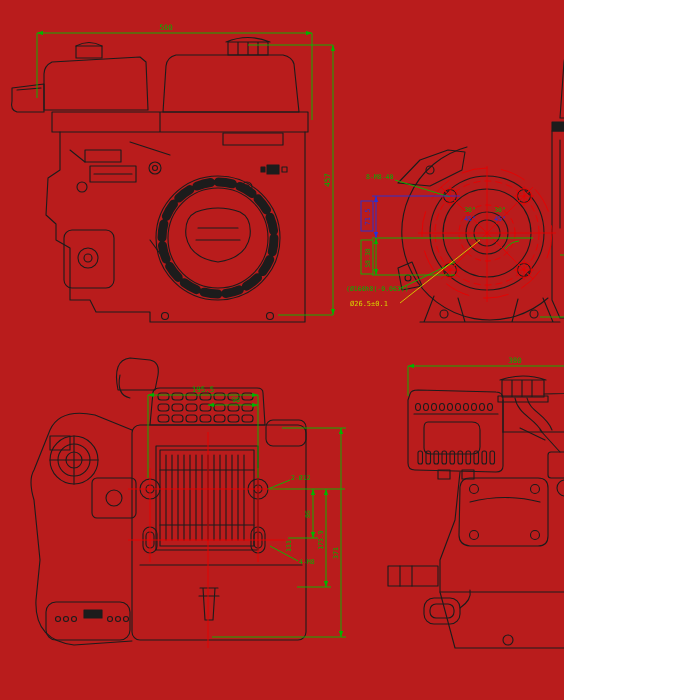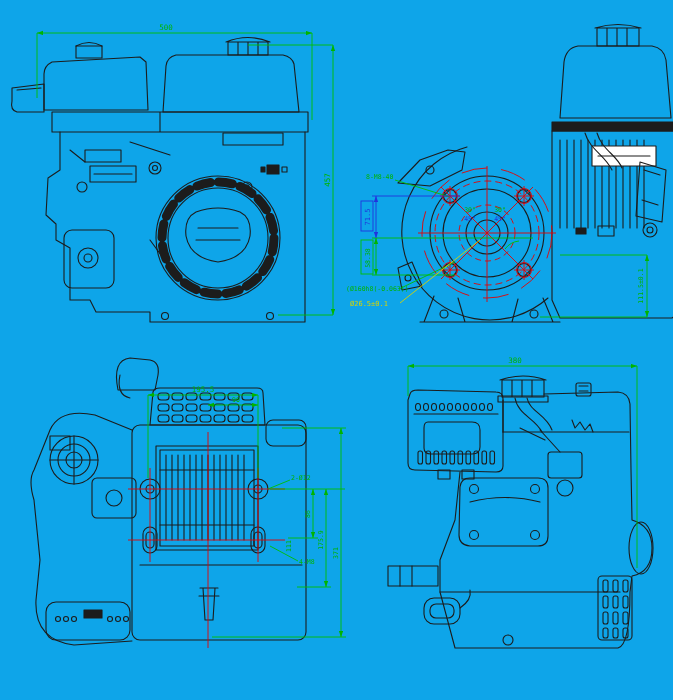--- a/index.html
+++ b/index.html
@@ -1,16 +1,16 @@
 <!DOCTYPE html>
 <html><head>
 <meta charset="utf-8">
 <style>
   html,body{margin:0;padding:0;background:#ffffff;}
-  .stage{position:relative;width:673px;height:700px;background:#0ea5e9;overflow:hidden;
+  .stage{position:relative;width:564px;height:700px;background:#b91c1c;overflow:hidden;
          font-family:"DejaVu Sans Mono","Liberation Mono",monospace;}
   svg{display:block}
   text{font-family:"DejaVu Sans Mono","Liberation Mono",monospace;}
   .dimtxt{font-size:7.5px;fill:#00b400;}
   .dimtxt-s{font-size:6.5px;fill:#00b400;}
   .bluetxt{font-size:7px;fill:#2233dd;}
   .yeltxt{font-size:7px;fill:#d8d400;}
   .angg{font-size:6.5px;fill:#00b400;}
   .angb{font-size:6.5px;fill:#2233dd;}
 </style>

